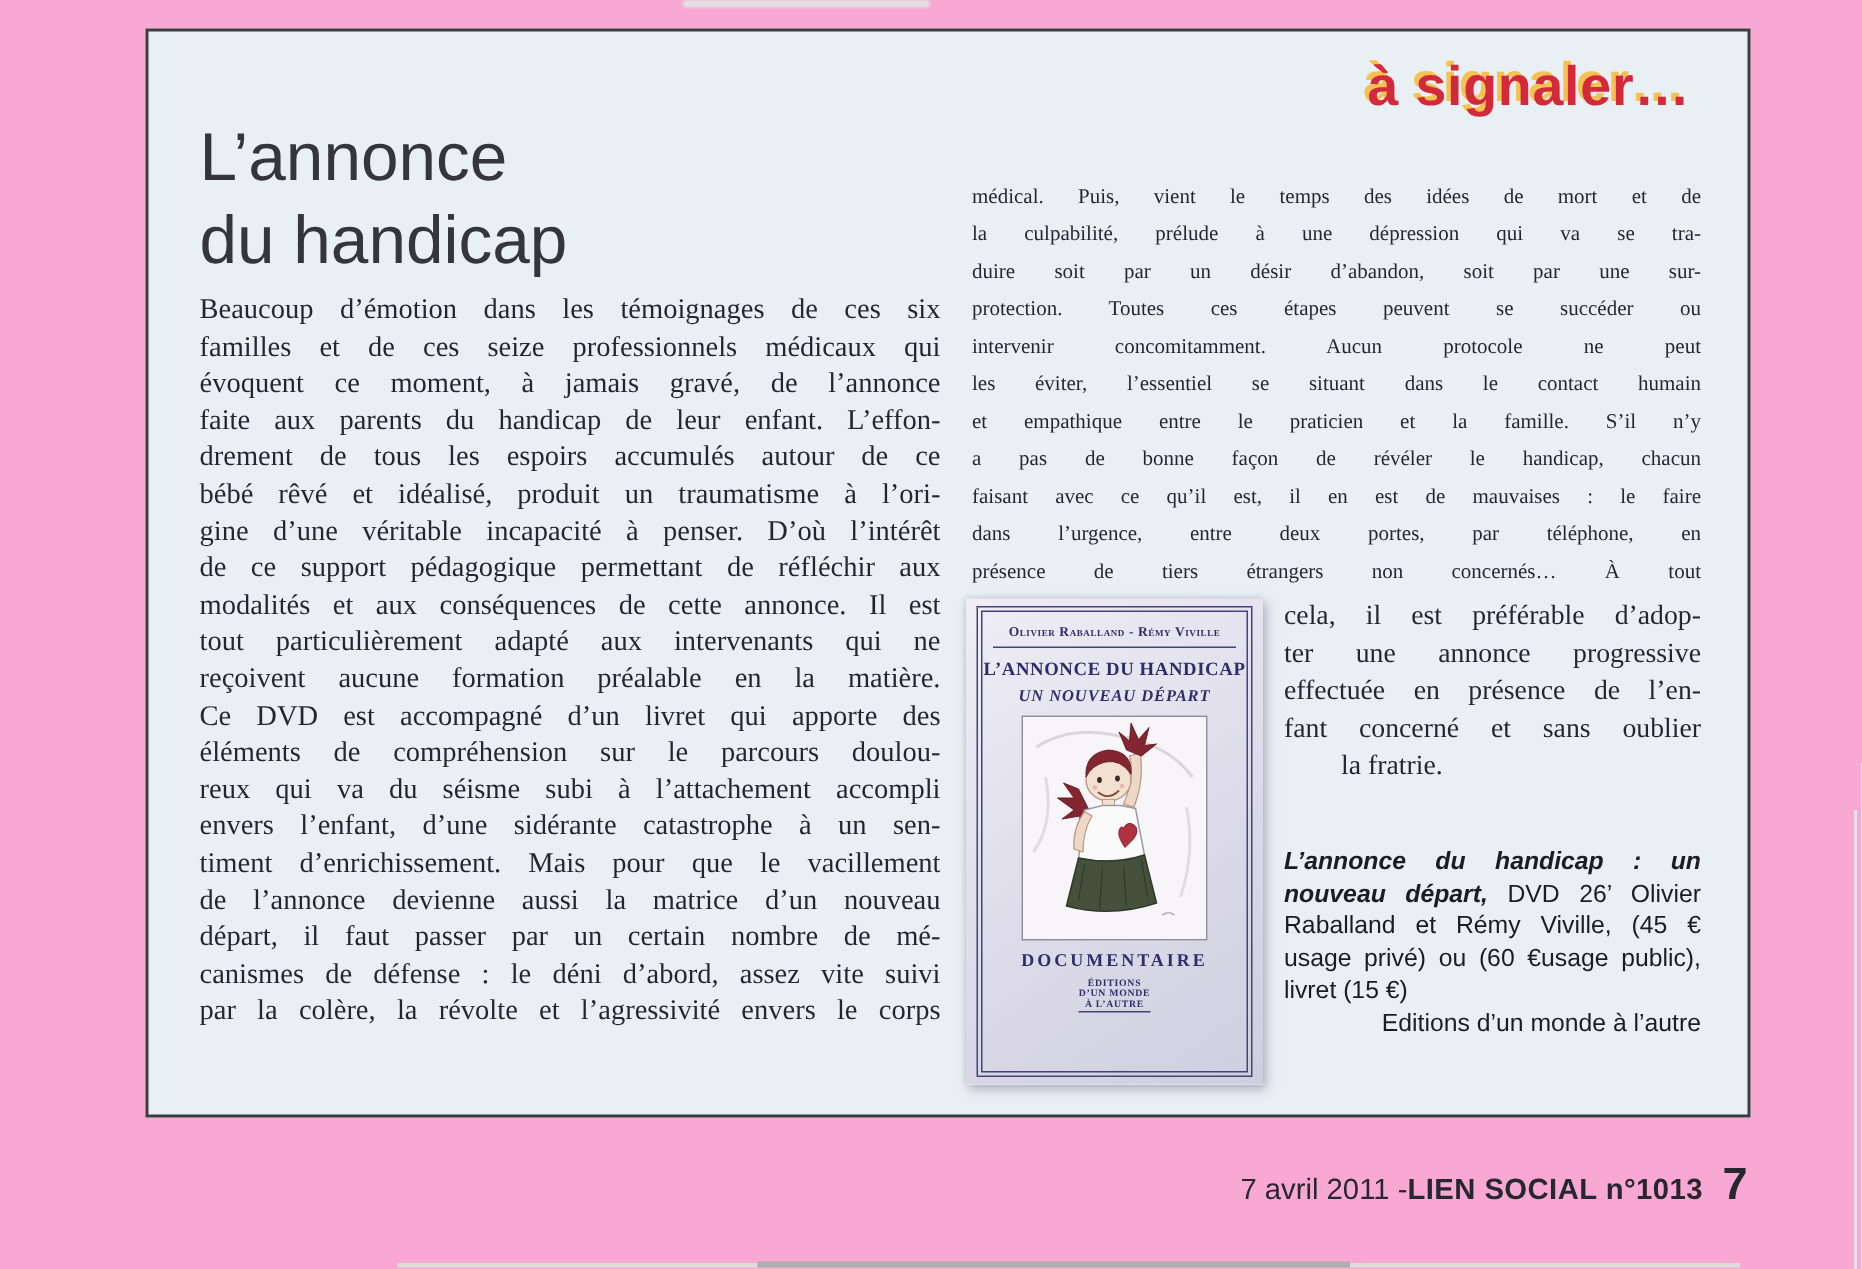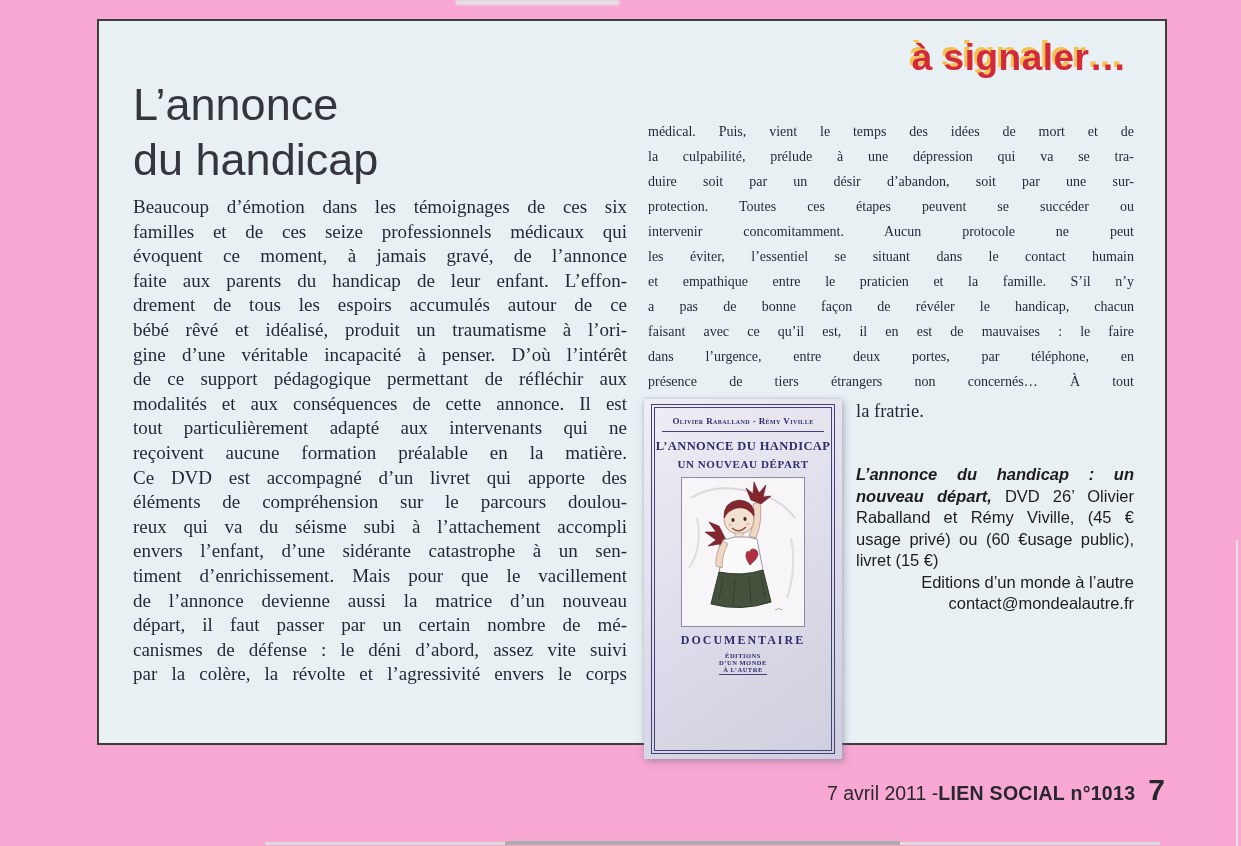--- a/index.html
+++ b/index.html
@@ -99,37 +99,38 @@
   .right-part2 {
     font-size: 18.5px;
     line-height: 25px;
   }
   .right-part2-last {
     font-family: "Liberation Serif", serif;
     color: #1f2733;
     font-size: 18.5px;
     line-height: 25px;
     text-align: left;
+    margin-left: 38px;
   }
 
   .caption {
     margin-top: 40px;
     font-size: 16.5px;
     line-height: 21.5px;
     color: #1c1c22;
   }
   .caption p { margin: 0; text-align: justify; }
   .caption .cap-title { font-weight: bold; font-style: italic; }
   .caption .cap-line { text-align: right; }
 
   
   .dvd-cover {
     flex-shrink: 0;
     width: 198px;
-    height: 360px;
+    height: 324px;
     margin-left: -4px;
     position: relative;
     background: linear-gradient(145deg, #efeef5 0%, #dddbe9 55%, #cfcede 100%);
     box-shadow: 2px 3px 7px rgba(110,110,135,0.5), -1px -1px 3px rgba(150,150,170,0.25);
   }
   .dvd-frame {
     position: absolute;
     inset: 8px 10px;
     border: 1px solid #43437c;
     outline: 1px solid #43437c;
@@ -154,20 +155,21 @@
   .dvd-title {
     margin-top: 7px;
     font-size: 12.5px;
     font-weight: bold;
     letter-spacing: 0.4px;
   }
   .dvd-subtitle {
     margin-top: 4px;
     font-size: 11px;
     font-weight: bold;
+    font-style: italic;
     letter-spacing: 0.6px;
   }
   .dvd-illustration {
     width: 122px;
     height: 148px;
     margin: 7px auto 0 auto;
     border: 1px solid #8d8d9e;
     background: #f7f5f8;
   }
   .dvd-genre {
@@ -303,26 +305,29 @@
             <div class="dvd-genre">DOCUMENTAIRE</div>
             <div class="dvd-publisher">
               <div>ÉDITIONS</div>
               <div>D’UN MONDE</div>
               <div>À L’AUTRE</div>
             </div>
           </div>
         </div>
 
         <div class="right-lower-text">
+          <div class="right-part2 serif-block">cela, il est préférable d’adop-
+ter une annonce progressive
+effectuée en présence de l’en-
+fant concerné et sans oublier</div>
           <div class="right-part2-last">la fratrie.</div>
 
           <div class="caption">
             <p><span class="cap-title">L’annonce du handicap : un nouveau départ,</span><span> DVD 26’ Olivier Raballand et Rémy Viville, (45 € usage privé) ou (60 €usage public), livret (15 €)</span></p>
             <div class="cap-line">Editions d’un monde à l’autre</div>
-            <div class="cap-line">contact@mondealautre.fr</div>
           </div>
         </div>
 
       </div>
     </div>
 
   </div>
 
   <div class="footer">
     <span class="date">7 avril 2011 - </span>

